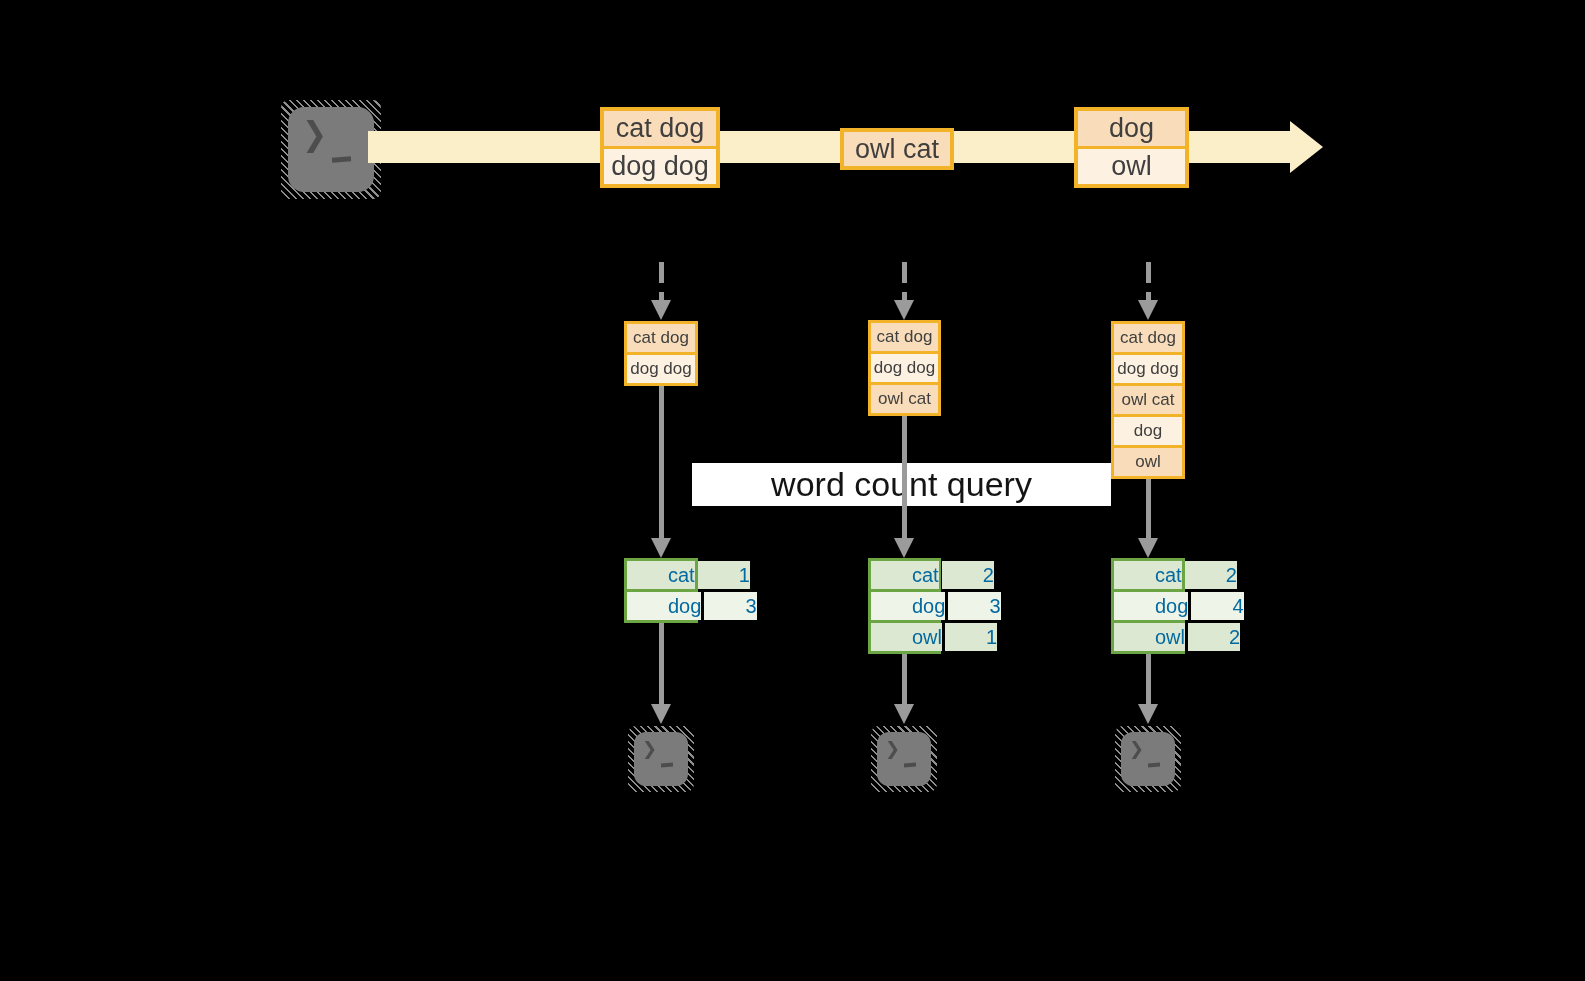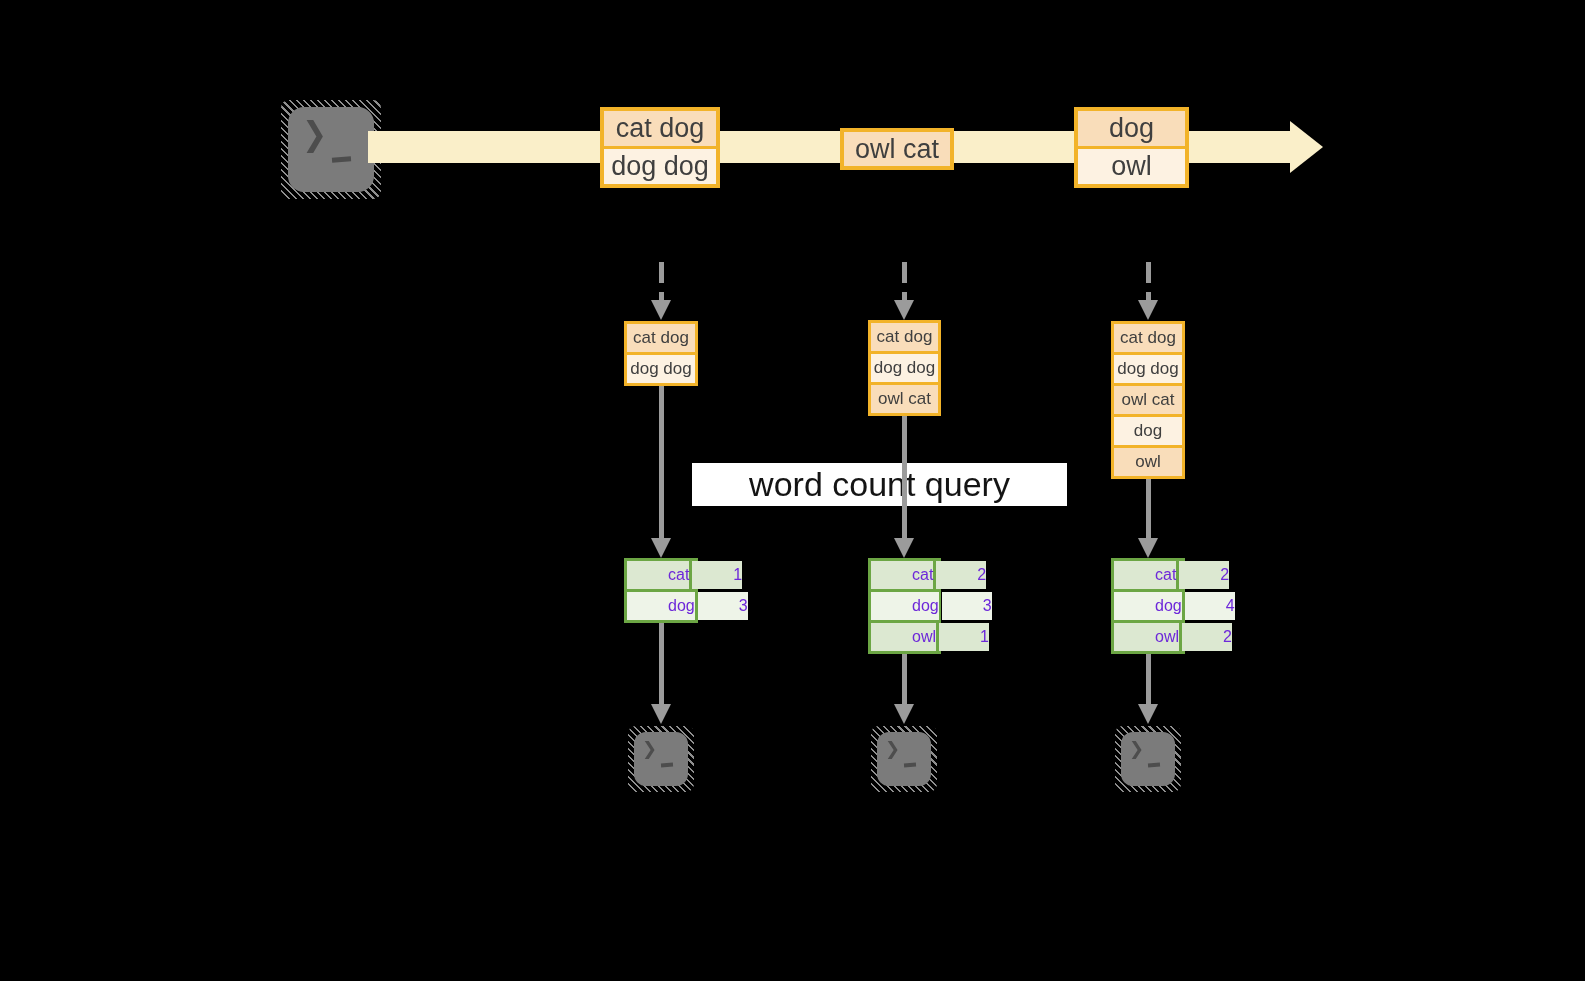--- a/index.html
+++ b/index.html
@@ -92,22 +92,22 @@
   }
   .grow{
     flex:1;
     display:flex;
     gap:3px;
   }
   .gword,.gnum{
     display:flex;
     align-items:center;
     justify-content:center;
-    color:#6d28d9;
-    font-size:16px;
+    color:#0369a1;
+    font-size:20px;
     padding-left:41px;
   }
   .gword{flex:1;}
   .gnum{width:23px;}
   .grow:nth-child(odd) .gword,.grow:nth-child(odd) .gnum{background:#dce8d1;}
   .grow:nth-child(even) .gword,.grow:nth-child(even) .gnum{background:#eef4e8;}
 
   
   .vline{
     position:absolute;
@@ -123,21 +123,21 @@
     width:0;height:0;
     border-left:10px solid transparent;
     border-right:10px solid transparent;
     border-top:20px solid #9b9b9b;
     z-index:2;
   }
 
   
   .query-band{
     position:absolute;
-    left:692px;top:463px;width:375px;height:43px;
+    left:692px;top:463px;width:419px;height:43px;
     background:#ffffff;
     display:flex;
     align-items:center;
     justify-content:center;
     z-index:1;
   }
   .query-band span{
     font-size:34px;
     color:#141414;
     white-space:nowrap;

